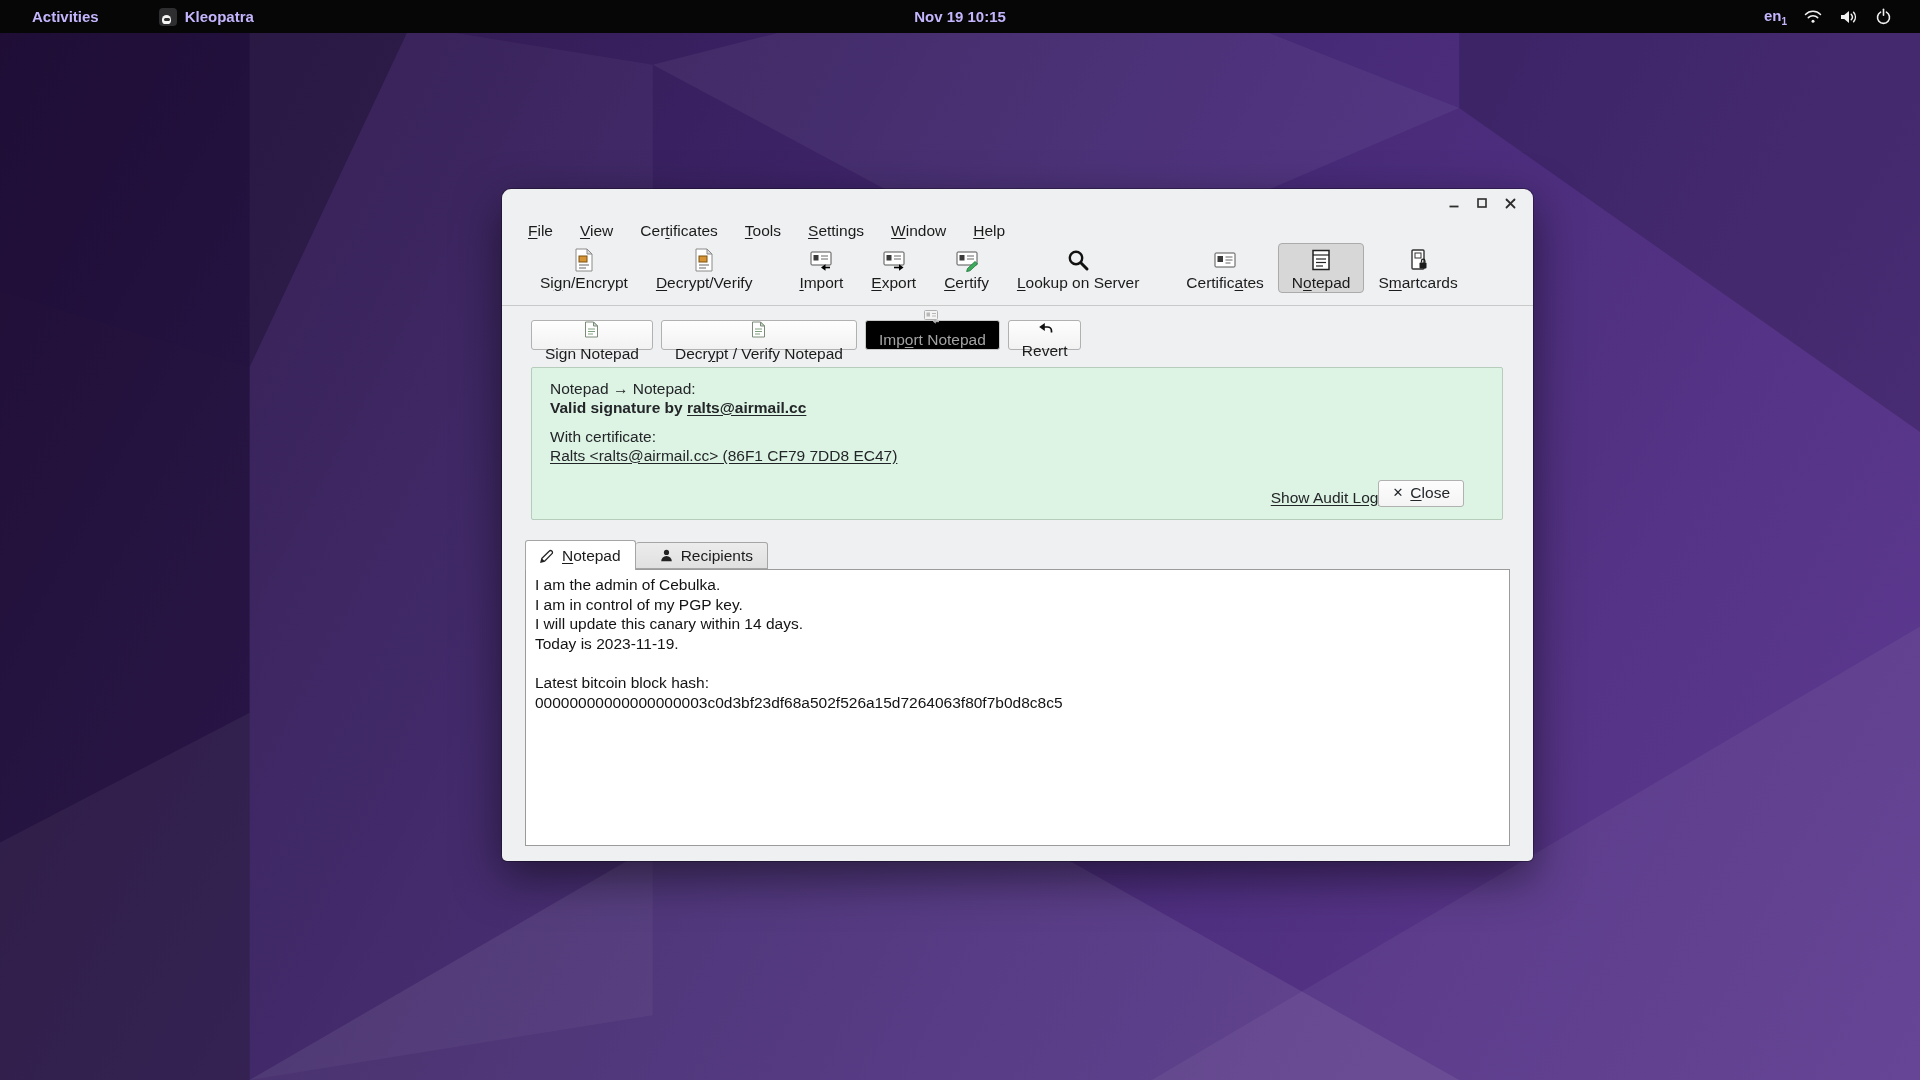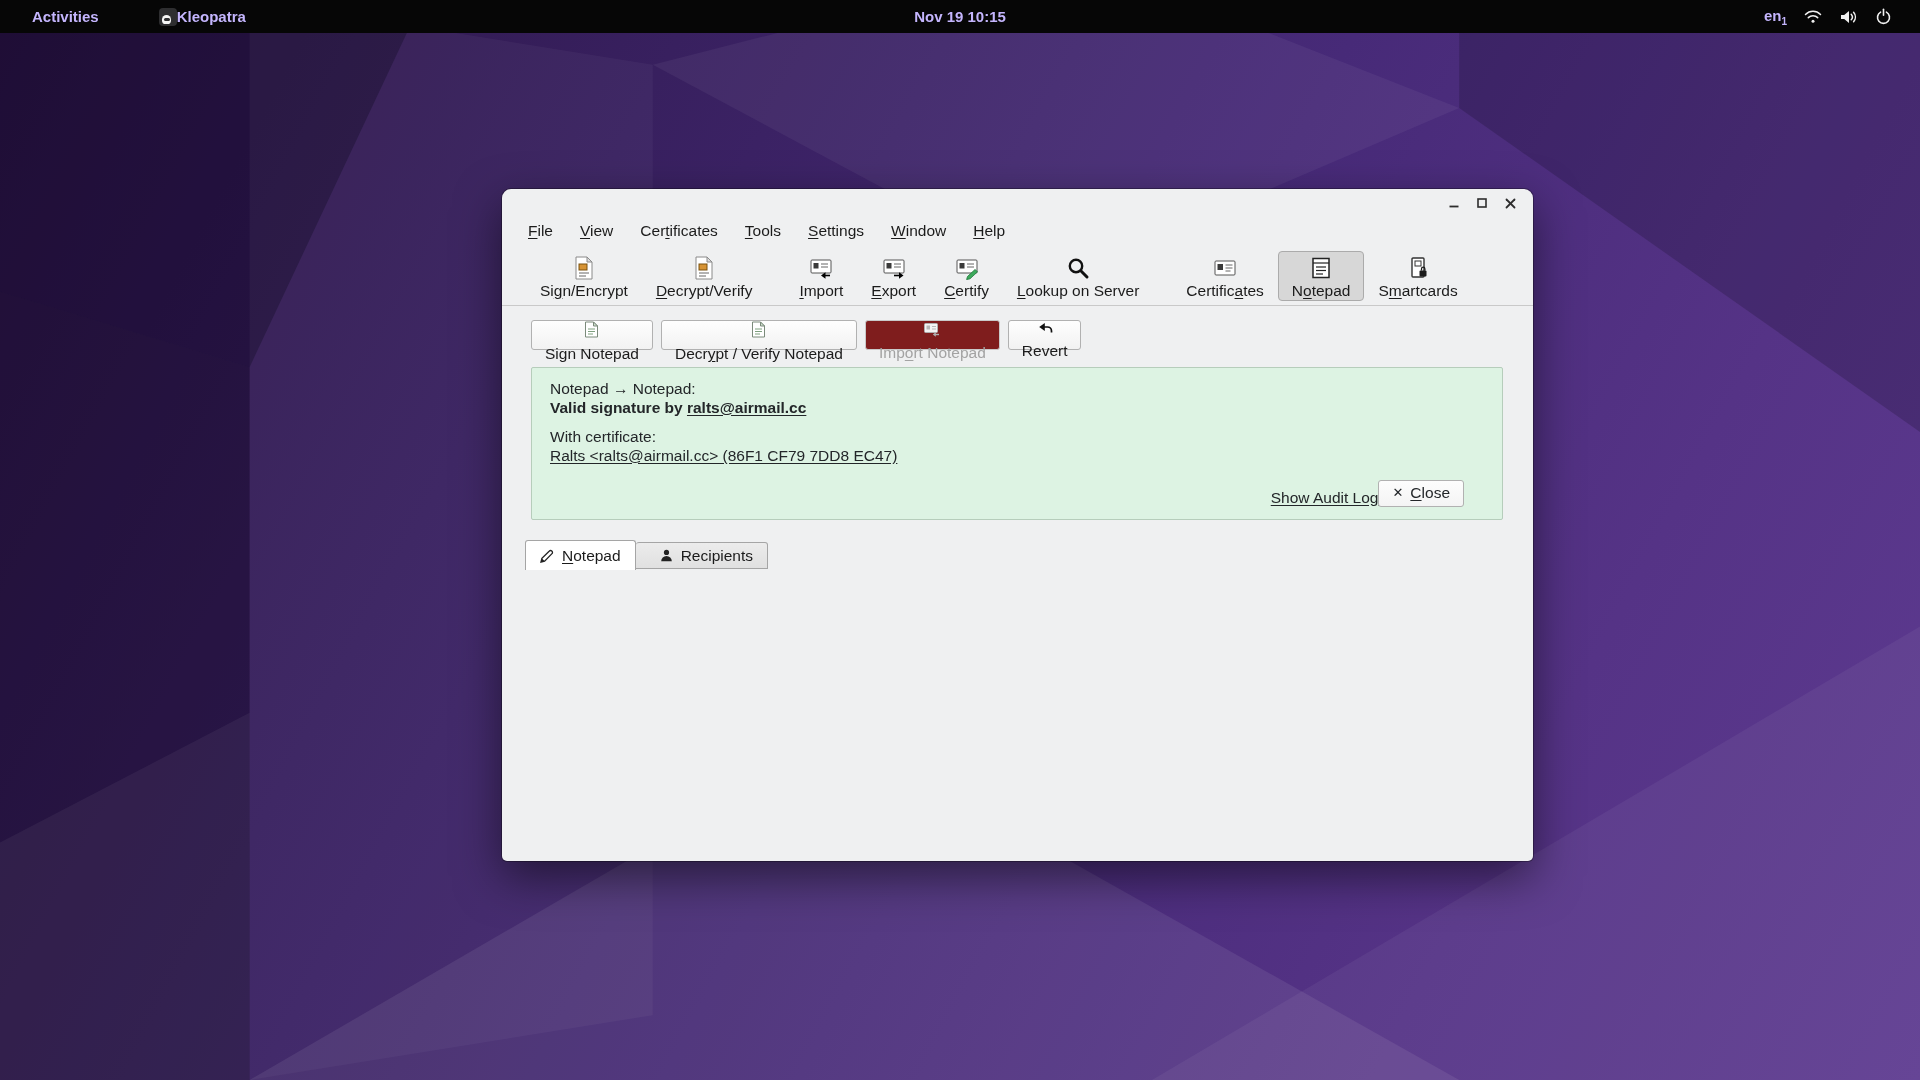--- a/index.html
+++ b/index.html
@@ -15,21 +15,21 @@
   .s4 { background:rgba(255,255,255,.05); clip-path:polygon(34% 6%,56% -4%,76% 10%,55% 26%); }
   .s5 { background:rgba(255,255,255,.08); clip-path:polygon(13% 100%,44% 68%,76% 100%); }
   .s6 { background:rgba(0,0,10,.18);  clip-path:polygon(76% 0,100% 0,100% 40%,76% 10%); }
   .s7 { background:rgba(255,255,255,.05); clip-path:polygon(60% 100%,100% 58%,100% 100%); }
   .s8 { background:rgba(255,255,255,.05); clip-path:polygon(0 78%,13% 66%,13% 100%,0 100%); }
 
   
   .topbar { position:absolute; top:0; left:0; width:1920px; height:33px; background:#060606;
     display:flex; align-items:center; color:#c4b5fd; font-size:15px; z-index:50; }
   .tb-activities { margin-left:24px; font-weight:700; padding:3px 8px; border-radius:5px; }
-  .tb-app { display:flex; align-items:center; margin-left:52px; font-weight:700; }
+  .tb-app { display:flex; align-items:center; gap:8px; margin-left:52px; font-weight:700; }
   .tb-clock { position:absolute; left:50%; transform:translateX(-50%); font-weight:700; }
   .tb-right { position:absolute; right:28px; display:flex; align-items:center; gap:17px; }
   .tb-kbd { font-weight:700; }
   .tb-kbd sub { font-size:10px; }
   .appicon { width:18px; height:18px; border-radius:4px; background:#2e2e30; position:relative; overflow:hidden; }
   .appicon::after { content:""; position:absolute; left:3px; bottom:2px; width:9px; height:9px;
     background:#f5f5f5; border-radius:50% 50% 40% 40%; }
   .appicon::before { content:""; position:absolute; left:5px; bottom:5px; width:6px; height:3px;
     background:#2e2e30; border-radius:2px; z-index:1; }
 
@@ -39,31 +39,31 @@
     box-shadow:0 16px 46px rgba(0,0,0,.5), 0 0 0 1px rgba(0,0,0,.3); color:#1b1b1b; }
   .titlebar { height:26px; position:relative; }
   .win-controls { position:absolute; right:12px; top:5px; display:flex; gap:6px; }
   .win-btn { width:22px; height:18px; display:flex; align-items:center; justify-content:center; border-radius:4px; }
 
   .menubar { display:flex; gap:27px; padding-left:26px; height:31px; align-items:center; font-size:15.5px; }
   .menu-item { cursor:default; }
 
   .u { text-decoration:underline; text-underline-offset:2px; }
 
-  .toolbar { display:flex; align-items:flex-start; padding:5px 0 20px 24px; border-bottom:1px solid #c9c9c9; height:60px; }
+  .toolbar { display:flex; align-items:center; padding:5px 0 20px 24px; border-bottom:1px solid #c9c9c9; height:60px; }
   .tool { display:flex; flex-direction:column; align-items:center; justify-content:flex-start;
     padding:3px 13px 0 13px; font-size:15.5px; border:1px solid transparent; border-radius:4px; }
   .tool .ticon { height:26px; display:flex; align-items:center; justify-content:center; margin-bottom:1px; }
   .tool.selected { background:#d7d7d7; border-color:#ababab; }
   .tsep { width:1px; background:#c4c4c4; margin:4px 9px; }
 
   .actions { display:flex; gap:8px; margin:14px 0 0 29px; }
   .btn { display:inline-flex; align-items:center; gap:7px; height:30px; padding:0 13px;
     background:linear-gradient(#fefefe,#f2f2f2); border:1px solid #b1b1b1; border-radius:3px; font-size:15.5px;flex-direction:column; }
-  .btn.disabled { color:#a3a3a3; border-color:#c9c9c9; background:#7f1d1d; }
+  .btn.disabled { color:#a3a3a3; border-color:#c9c9c9; background:#000000;justify-content:flex-end; }
 
   
   .banner { margin:17px 30px 0 29px; height:153px; background:#ddf3e3; border:1px solid #b6cdbb;
     border-radius:2px; padding:12px 18px; display:flex; justify-content:space-between;
     font-size:15.5px; line-height:18.5px; color:#232629; }
   .banner a { color:#232629; text-decoration:underline; text-underline-offset:2px; }
   .bn-gap { height:11px; }
   .bn-right { display:flex; align-items:flex-end; min-width:122px; }
   .close-btn { margin-top:7px; margin-right:20px; display:inline-flex; align-items:center; gap:7px;
     height:27px; padding:0 13px; background:linear-gradient(#fdfdfd,#f4f4f4);
@@ -359,14 +359,23 @@
       <span>
         <svg width="13" height="13" viewBox="0 0 13 13">
             <circle cx="6.5" cy="3.4" r="2.6" fill="#222"></circle>
             <path d="M1.2 12.3a5.3 5.3 0 0 1 10.6 0z" fill="#222"></path>
           </svg>
       </span>
       <span><span>Recipients</span><span class="u"></span><span></span></span>
     </div>
   </div>
 
+  <div class="editor-frame">
+    <div class="editor">I am the admin of Cebulka.
+I am in control of my PGP key.
+I will update this canary within 14 days.
+Today is 2023-11-19.
+
+Latest bitcoin block hash:
+00000000000000000003c0d3bf23df68a502f526a15d7264063f80f7b0d8c8c5</div>
+  </div>
 
 </div>
 
 </body></html>

